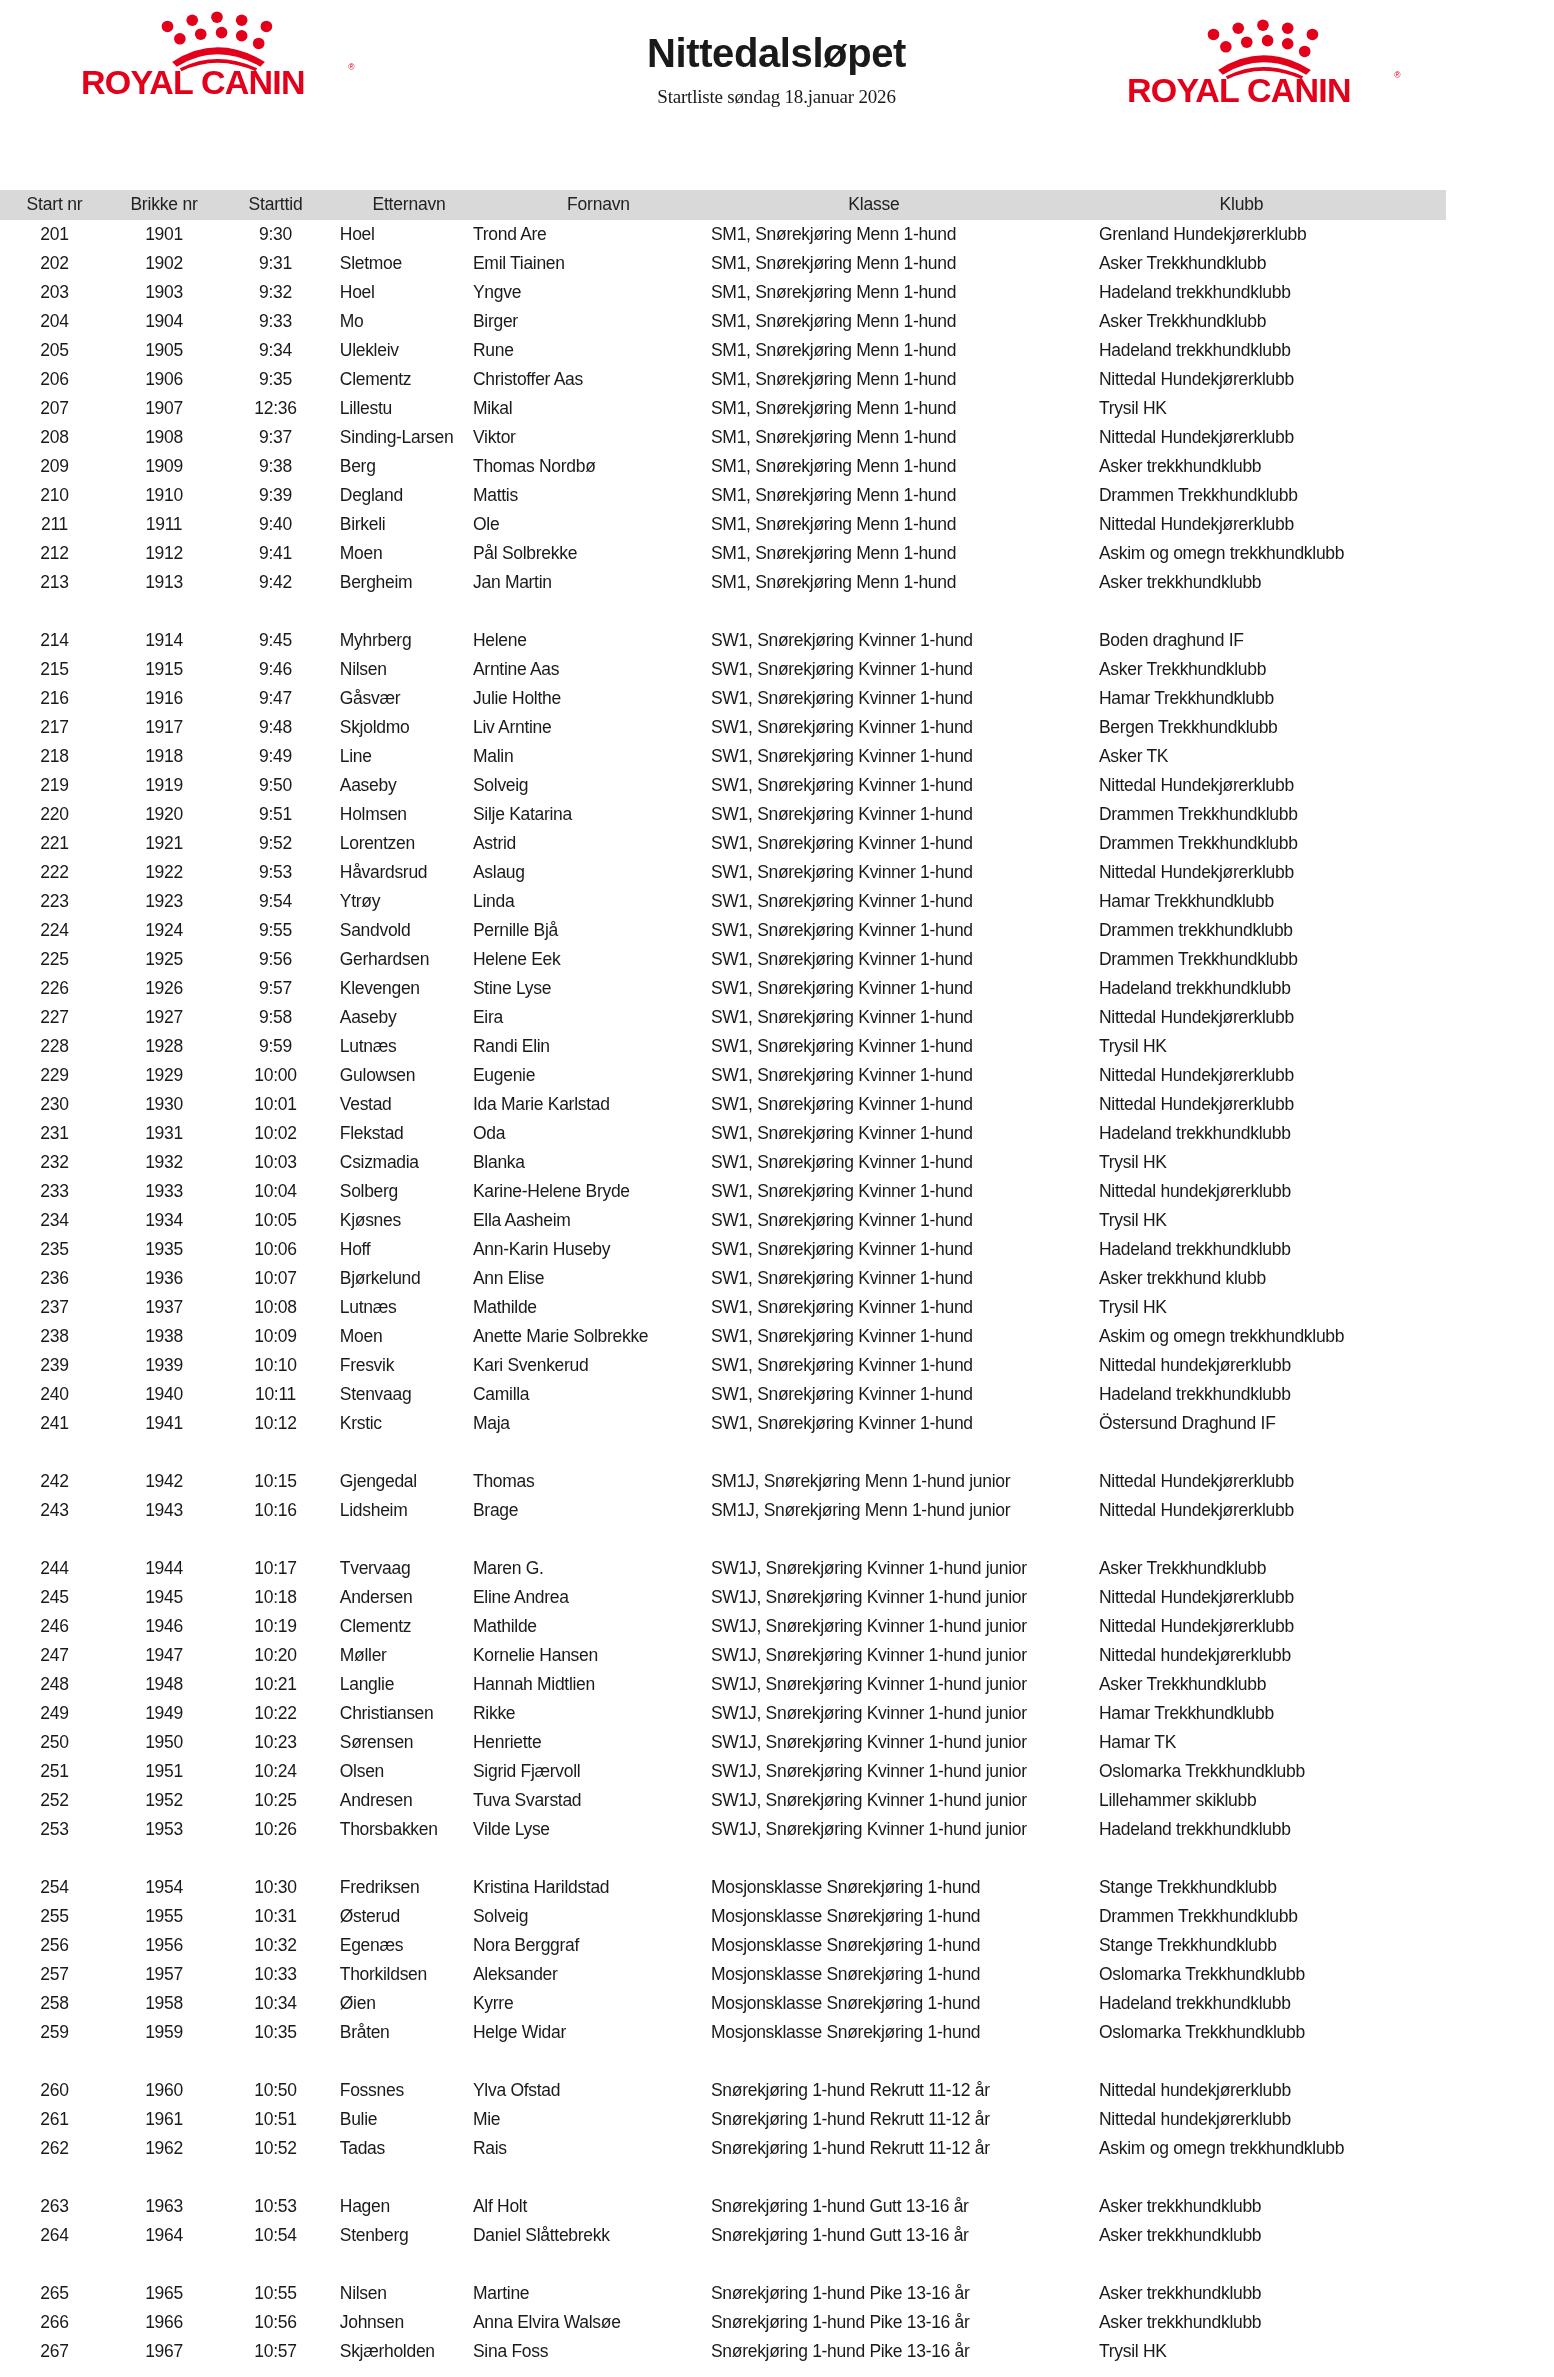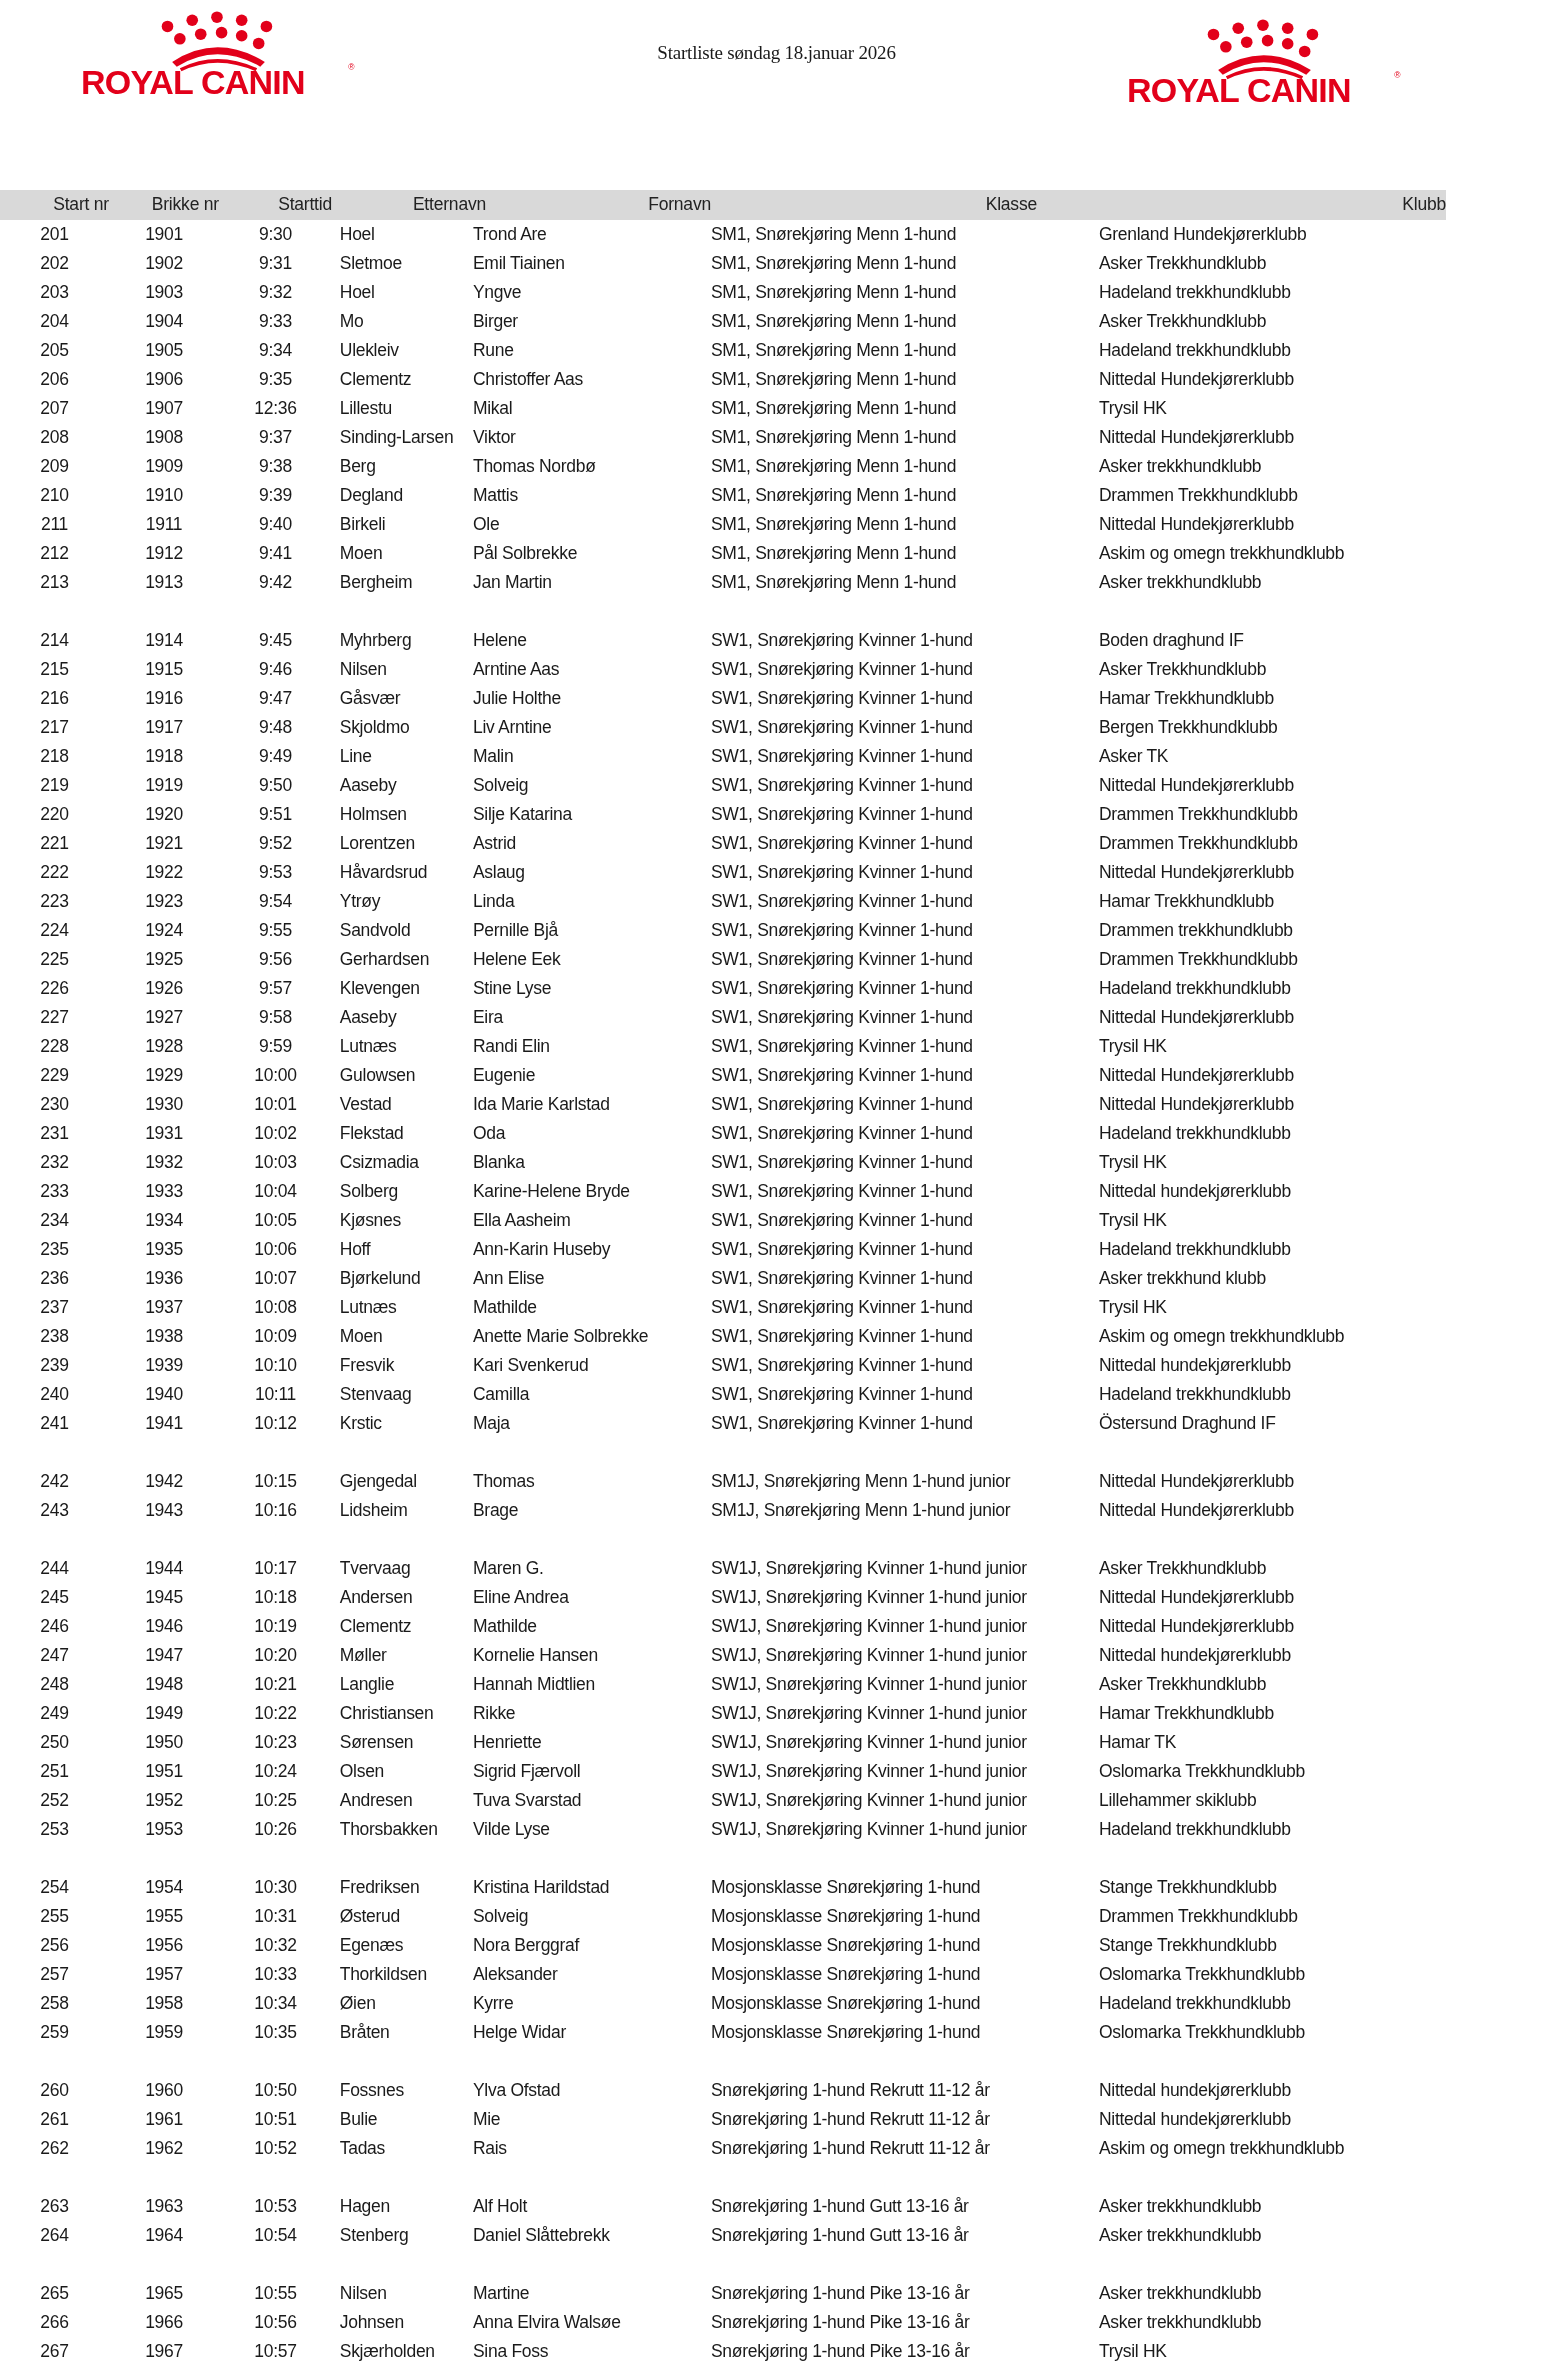--- a/index.html
+++ b/index.html
@@ -10,21 +10,21 @@
   .logo-left { left: 57px; top: 11px; }
   .logo-right { left: 1103px; top: 18.6px; }
   .logo svg { width: 100%; height: 100%; display: block; }
 
   .title-block { position: absolute; left: 435px; width: 683px; top: 31px; text-align: center; }
   .title { font-size: 40px; font-weight: bold; letter-spacing: -0.4px; line-height: 1.1; }
   .subtitle { font-size: 19px; margin-top: 11px; letter-spacing: -0.2px; font-family: Liberation Serif, serif; }
 
   .table-wrap { position: absolute; left: 0; top: 190px; width: 1446px; }
   .thead { display: flex; background: #d9d9d9; height: 29.5px; align-items: center; font-size: 17.5px; color: #222; letter-spacing: -0.2px; }
-  .thead > div { text-align: right; }
+  .thead > div { text-align: center; }
 
   .c1 { width: 109px; text-align: center; }
   .c2 { width: 110px; text-align: center; }
   .c3 { width: 113px; text-align: center; }
   .c4 { width: 141px; text-align: left; padding-left: 7.8px; box-sizing: border-box; }
   .c5 { width: 238px; text-align: left; }
   .c6 { width: 388px; text-align: left; }
   .c7 { width: 346px; text-align: left; }
   .thead .c4, .thead .c5, .thead .c6, .thead .c7 { padding-left: 0; }
   .thead .c4 { width: 154px; }
@@ -54,20 +54,21 @@
         <circle cx="230" cy="42" r="7.5"></circle>
       <path d="M118 66 Q176 28 238 66 L232 72 Q176 40 124 72 Z"></path>
       <path d="M128 74 Q176 50 228 74 L226 78 Q176 56 130 78 Z"></path>
       <text x="0" y="108" font-family="Liberation Sans, sans-serif" font-weight="bold" font-size="44" letter-spacing="-1">ROYAL CANIN</text>
       <text x="346" y="76" font-family="Liberation Sans, sans-serif" font-size="11">®</text>
     </g>
   </svg>
 </div>
 
 <div class="title-block">
+  <div class="title">Nittedalsløpet</div>
   <div class="subtitle">Startliste søndag 18.januar 2026</div>
 </div>
 
 <div class="logo logo-right">
   <svg viewBox="0 0 400 110">
     <g fill="#E2001A">
       <circle cx="144" cy="12" r="7.5"></circle>
         <circle cx="176" cy="8" r="7.5"></circle>
         <circle cx="208" cy="12" r="7.5"></circle>
         <circle cx="240" cy="20" r="7.5"></circle>

